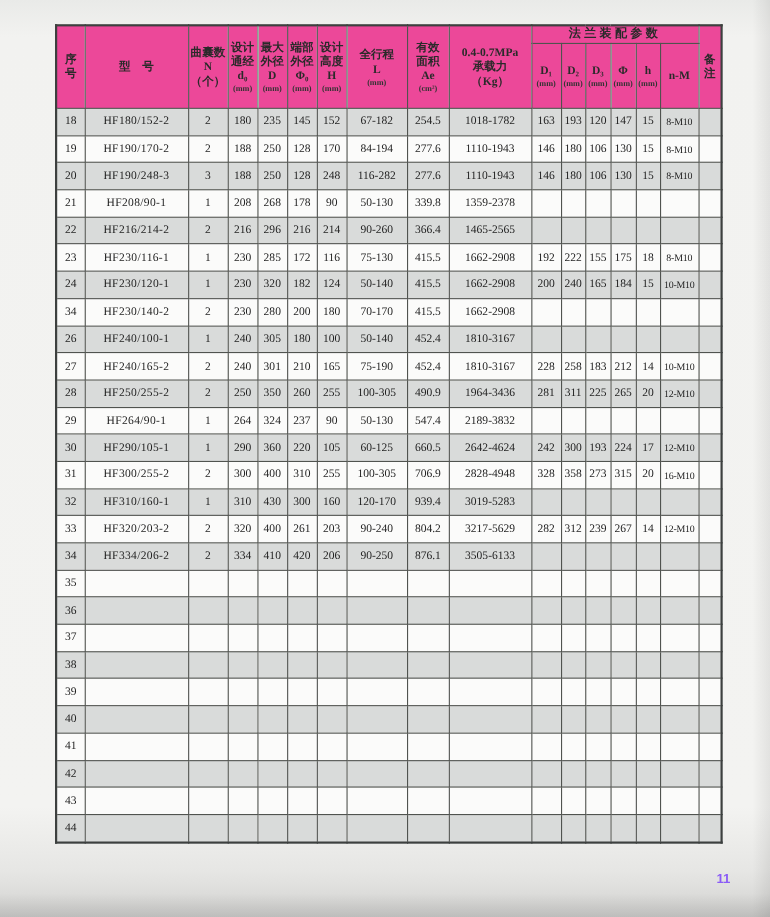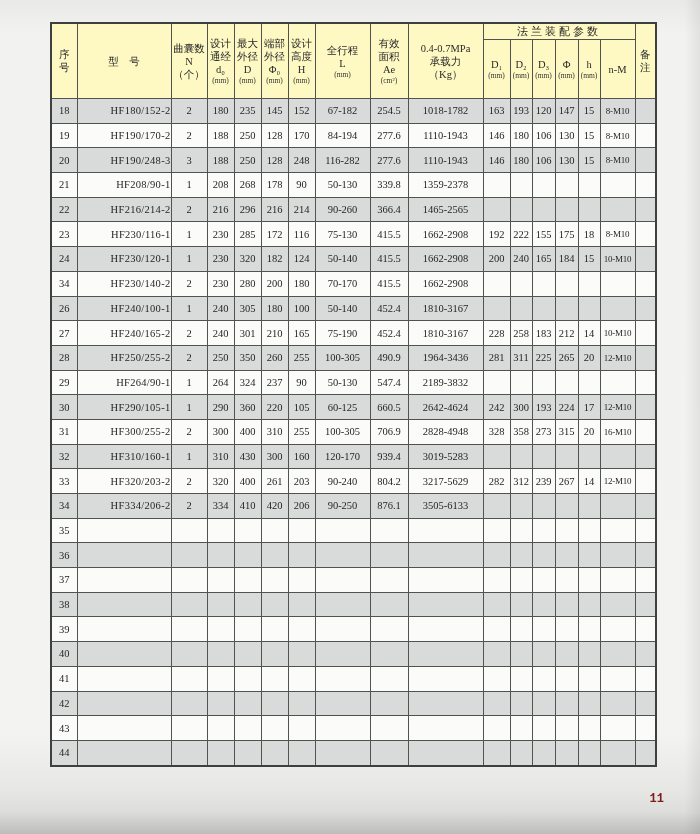--- a/index.html
+++ b/index.html
@@ -28,46 +28,46 @@
     border:2px solid #3d403f;
   }
   .spec-table th, .spec-table td {
     border:1px solid #50534f;
     padding:0;
     text-align:center;
     vertical-align:middle;
     overflow:hidden;
   }
   .spec-table thead th {
-    font-weight:normal;
-    background:#fef9c3;
+    font-weight:bold;
+    background:#ec4899;
     font-size:10.5px;
     line-height:13px;
   }
   .spec-table th.banner {
     height:15px;
     font-size:11px;
     letter-spacing:3px;
   }
   .spec-table tr.subhdr th { height:58px; }
   .hl { display:block; white-space:pre-line; }
   .hu { display:block; font-size:7.5px; line-height:9px; color:#333; }
   .spec-table tbody td {
     height:23.7px;
     font-size:10.5px;
     color:#1f1f1f;
     background:#fbfbfa;
   }
   .spec-table tbody tr.shaded td { background:#d9dbda; }
   .spec-table tbody td:nth-child(16) { font-size:9px; letter-spacing:-0.2px;margin-left:38px; }
-  .spec-table tbody td:nth-child(2) { letter-spacing:0.3px;text-align:right; }
+  .spec-table tbody td:nth-child(2) { letter-spacing:0.3px; }
   .page-number {
     position:absolute; right:36px; bottom:28px;
-    font-family:Liberation Mono, monospace;
-    font-size:12px; font-weight:bold; color:#7f1d1d;
+    font-family:Liberation Sans, sans-serif;
+    font-size:12px; font-weight:bold; color:#8b5cf6;
   }
 </style>
 </head>
 <body>
 
 <table class="spec-table">
   <colgroup>
     <col style="width:26px">
       <col style="width:94px">
       <col style="width:36px">

